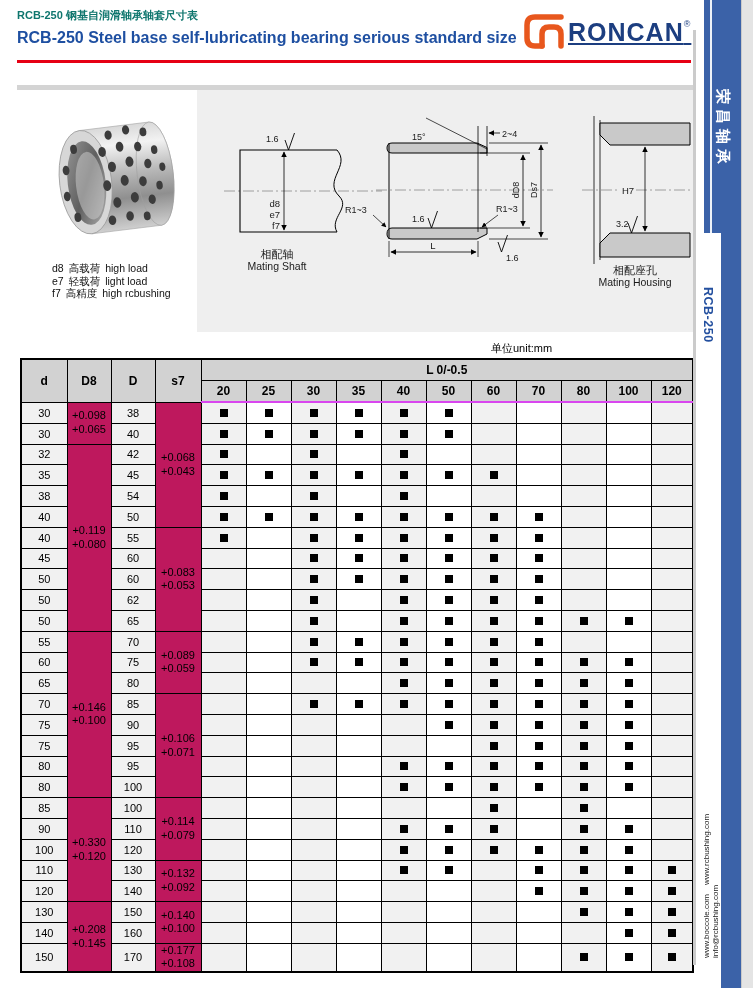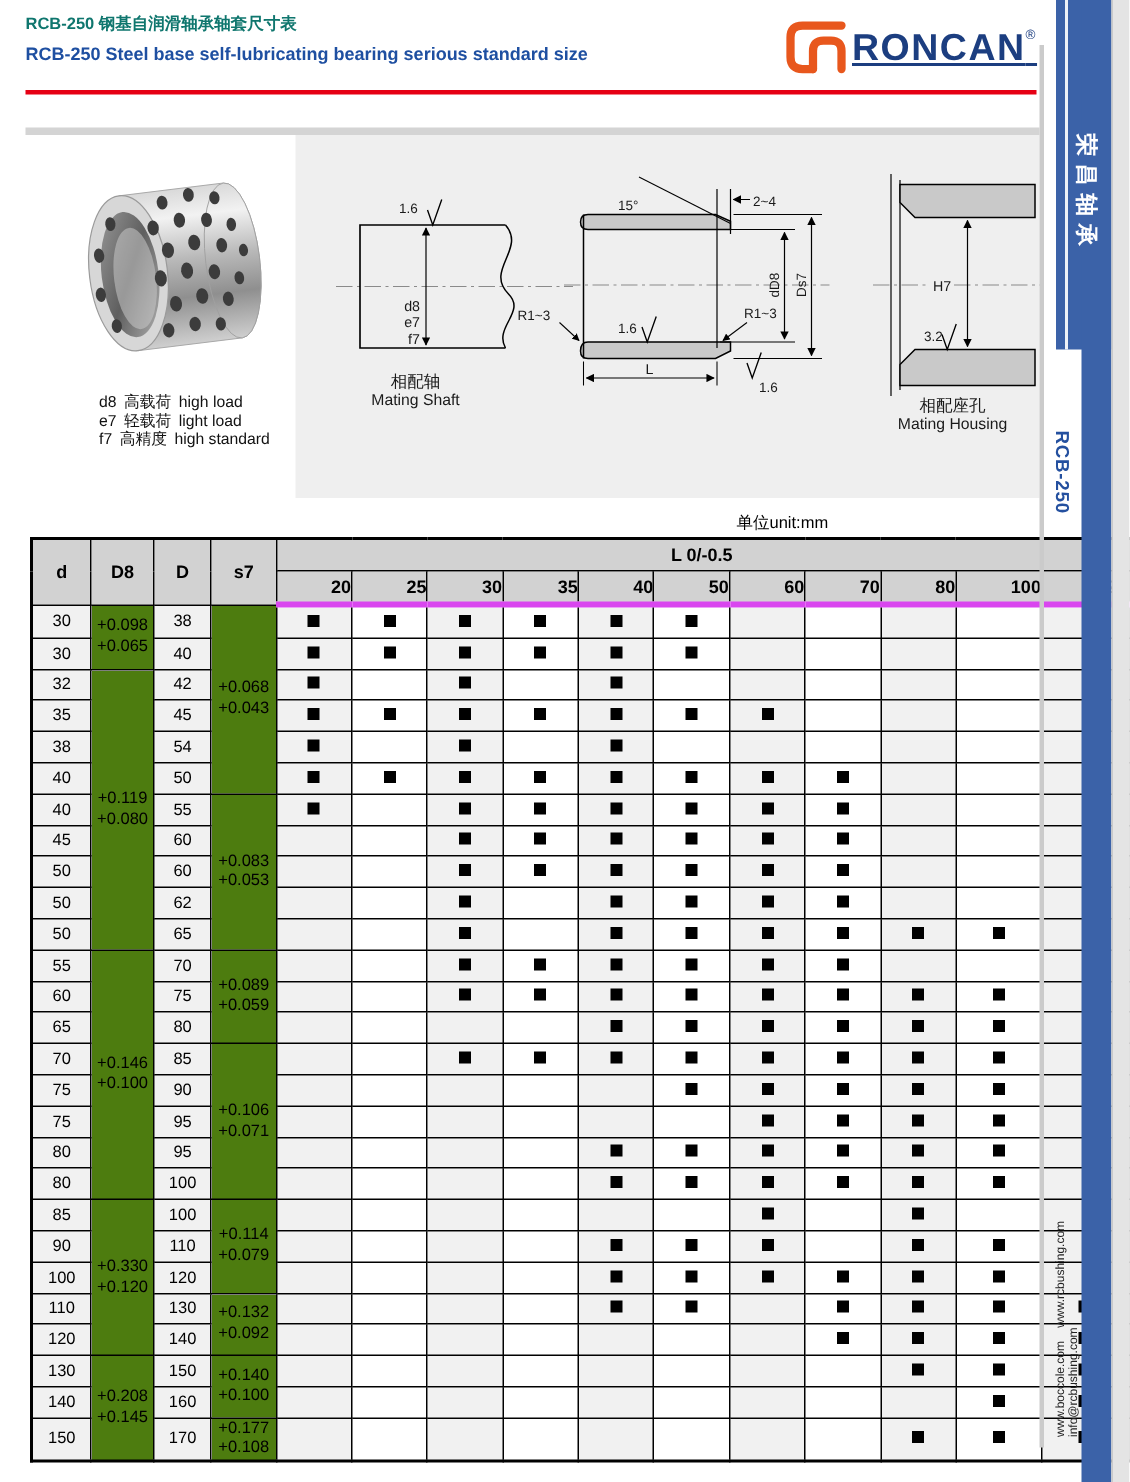--- a/index.html
+++ b/index.html
@@ -1,40 +1,40 @@
 <!DOCTYPE html>
 <html><head>
 <meta charset="utf-8">
 <style>
   html,body{margin:0;padding:0;background:#fff;}
   .page{position:relative;width:753px;height:988px;background:#fff;overflow:hidden;
         font-family:"Liberation Sans","DejaVu Sans",sans-serif;}
   
   .title-zh{position:absolute;left:17px;top:8px;font-size:11px;font-weight:bold;color:#0f766e;}
-  .title-en{position:absolute;left:17px;top:29px;font-size:12px;font-weight:bold;color:#1e4fa1;}
+  .title-en{position:absolute;left:17px;top:29px;font-size:16px;font-weight:bold;color:#1e4fa1;}
   .redline{position:absolute;left:17px;top:60px;width:674px;height:3px;background:#e60014;}
   .logo{position:absolute;left:520px;top:10px;width:170px;height:46px;}
   .logo-text{position:absolute;left:48px;top:8px;font-size:25px;font-weight:bold;color:#1c3e80;letter-spacing:1px;text-decoration:underline;}
   .logo-reg{font-size:9px;vertical-align:14px;font-weight:normal;}
   
   .top-strip{position:absolute;left:17px;top:85px;width:676px;height:5px;background:#d4d4d4;}
   .draw-panel{position:absolute;left:197px;top:90px;width:496px;height:242px;background:#efefef;}
   
-  .legend{position:absolute;left:66px;top:262px;font-size:10.5px;color:#111;line-height:12.5px;}
+  .legend{position:absolute;left:52px;top:262px;font-size:10.5px;color:#111;line-height:12.5px;}
   .legend span{margin-right:5px;}
   
   .unit{position:absolute;left:491px;top:341px;width:200px;text-align:left;font-size:11px;color:#000;}
   
   #size-table{position:absolute;left:20px;top:358px;border-collapse:collapse;table-layout:fixed;border:2px solid #000;}
   #size-table td,#size-table th{border:1px solid #000;padding:0;text-align:center;overflow:hidden;}
   #size-table th{background:#d2d2d2;font-size:12px;height:20px;font-weight:bold;color:#000;}
-  #size-table thead tr:last-child th{border-bottom:4px solid #d946ef;padding-left:36px;}
+  #size-table thead tr:last-child th{border-bottom:2px solid #d946ef;}
   #size-table tbody td{height:19.8px;font-size:11px;color:#000;}
   .cell-d,.cell-D{background:#f1f1f1;}
-  .cell-tol{background:#4d7c0f;font-size:9px;line-height:1.25;white-space:pre-line;}
+  .cell-tol{background:#be185d;font-size:9px;line-height:1.25;white-space:pre-line;}
   .lg{background:#f1f1f1;}
   .lw{background:#fff;}
   .mark{display:inline-block;width:8px;height:8px;background:#000;}
   
   .edge-line{position:absolute;left:693px;top:30px;width:3px;height:935px;background:#cbcbcb;}
   .tab-top{position:absolute;left:704px;top:0;width:37px;height:233px;background:#3b62a8;}
   .seam{position:absolute;left:710px;top:0;width:2px;height:233px;background:#eef2f8;}
   .blue-bar{position:absolute;left:721px;top:0;width:20px;height:988px;background:#3b62a8;}
   .gray-margin{position:absolute;left:741px;top:0;width:12px;height:988px;background:#e4e4e4;border-left:1px solid #c9c9c9;}
   .rot-cw{position:absolute;transform-origin:top left;transform:rotate(90deg);white-space:nowrap;}
@@ -120,21 +120,21 @@
           <ellipse cx="24" cy="56" rx="3.4" ry="4.8"></ellipse>
         <ellipse cx="22" cy="82" rx="3.4" ry="4.8"></ellipse>
           <ellipse cx="30" cy="104" rx="3.4" ry="4.6"></ellipse>
       </g>
     </g>
   </svg>
 
   <div class="legend">
     <div><span>d8</span><span>高载荷</span><span>high load</span></div>
     <div><span>e7</span><span>轻载荷</span><span>light load</span></div>
-    <div><span>f7</span><span>高精度</span><span>high standard</span></div>
+    <div><span>f7</span><span>高精度</span><span>high rcbushing</span></div>
   </div>
 
   <svg style="position:absolute;left:222px;top:118px;" width="170" height="160" viewBox="0 0 170 160">
     <line x1="2" y1="73" x2="160" y2="73" stroke="#8a8a8a" stroke-width="0.8" stroke-dasharray="11 3 2 3"></line>
     <path d="M115 32 H18 V114 H115" fill="none" stroke="#000" stroke-width="1.1"></path>
     <path d="M115 32 C129 48 101 62 117 78 C129 90 107 100 115 114" fill="none" stroke="#000" stroke-width="1"></path>
     <line x1="62" y1="34" x2="62" y2="112" stroke="#000" stroke-width="0.8" marker-start="url(#arrow)" marker-end="url(#arrow)"></line>
     <text x="58" y="89" font-size="9.5" text-anchor="end">d8</text>
     <text x="58" y="100" font-size="9.5" text-anchor="end">e7</text>
     <text x="58" y="111" font-size="9.5" text-anchor="end">f7</text>

